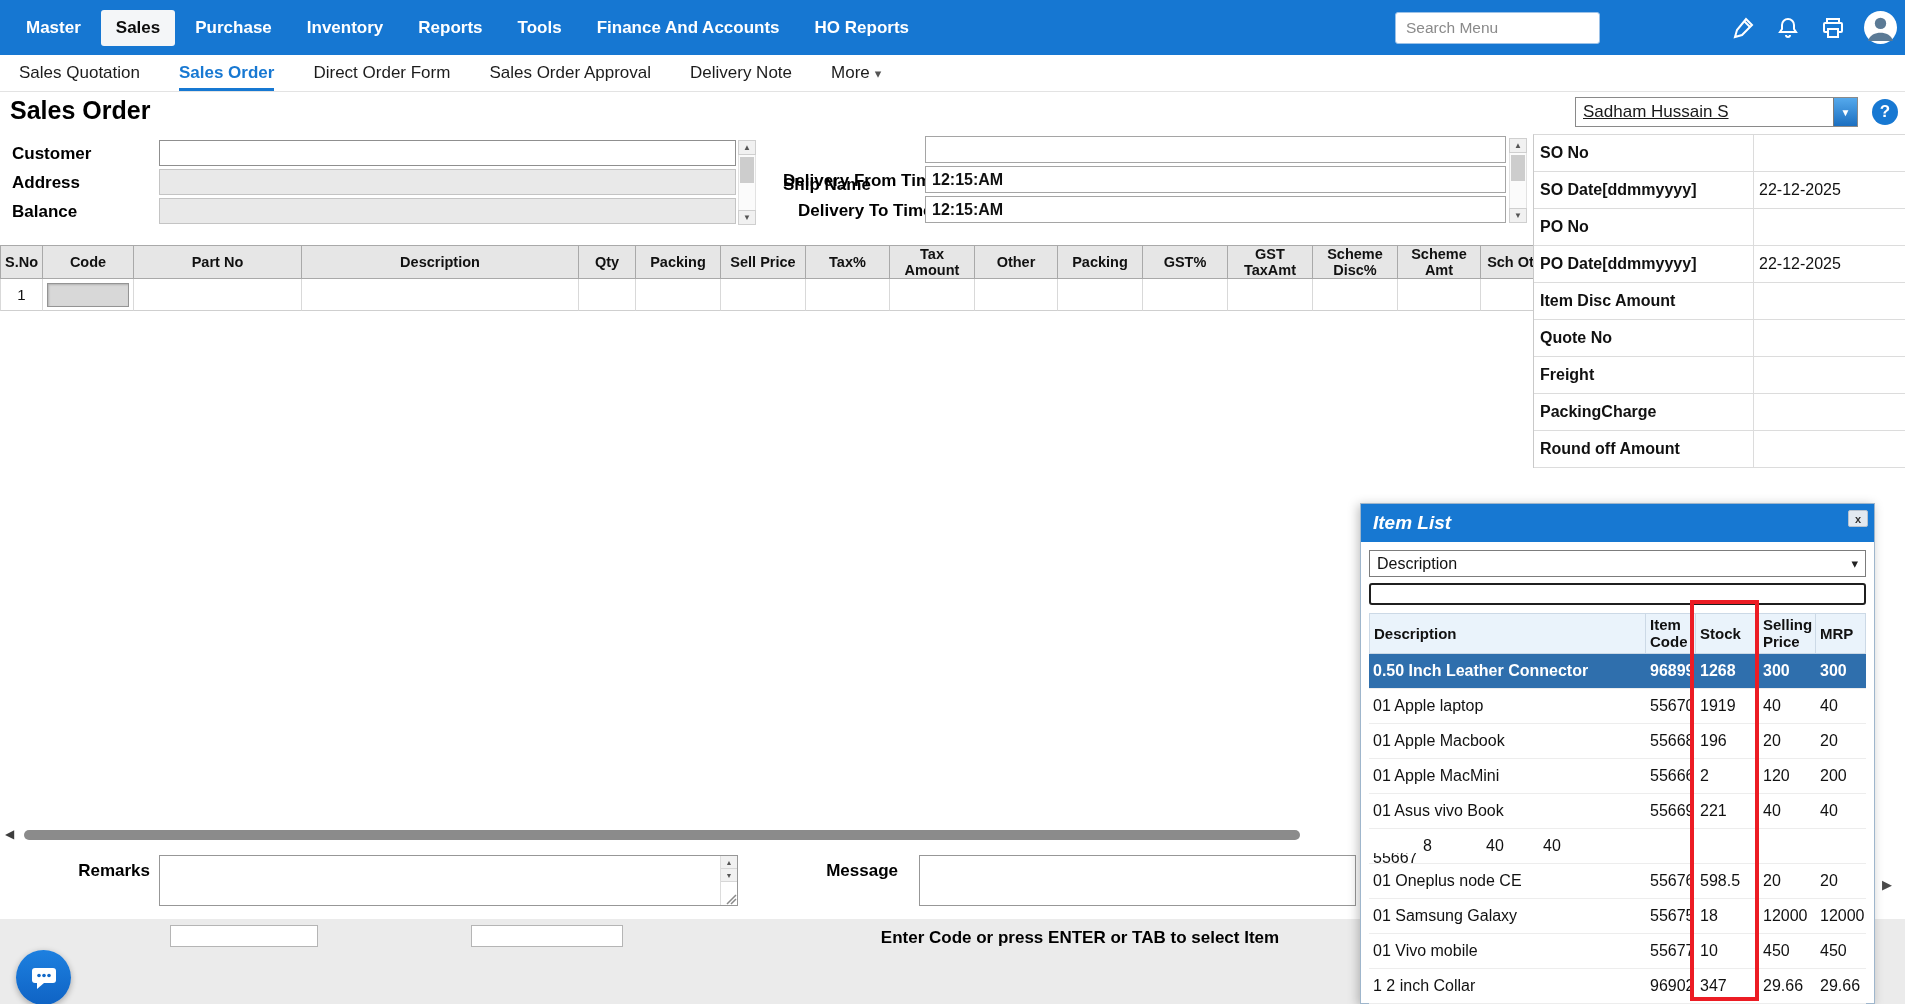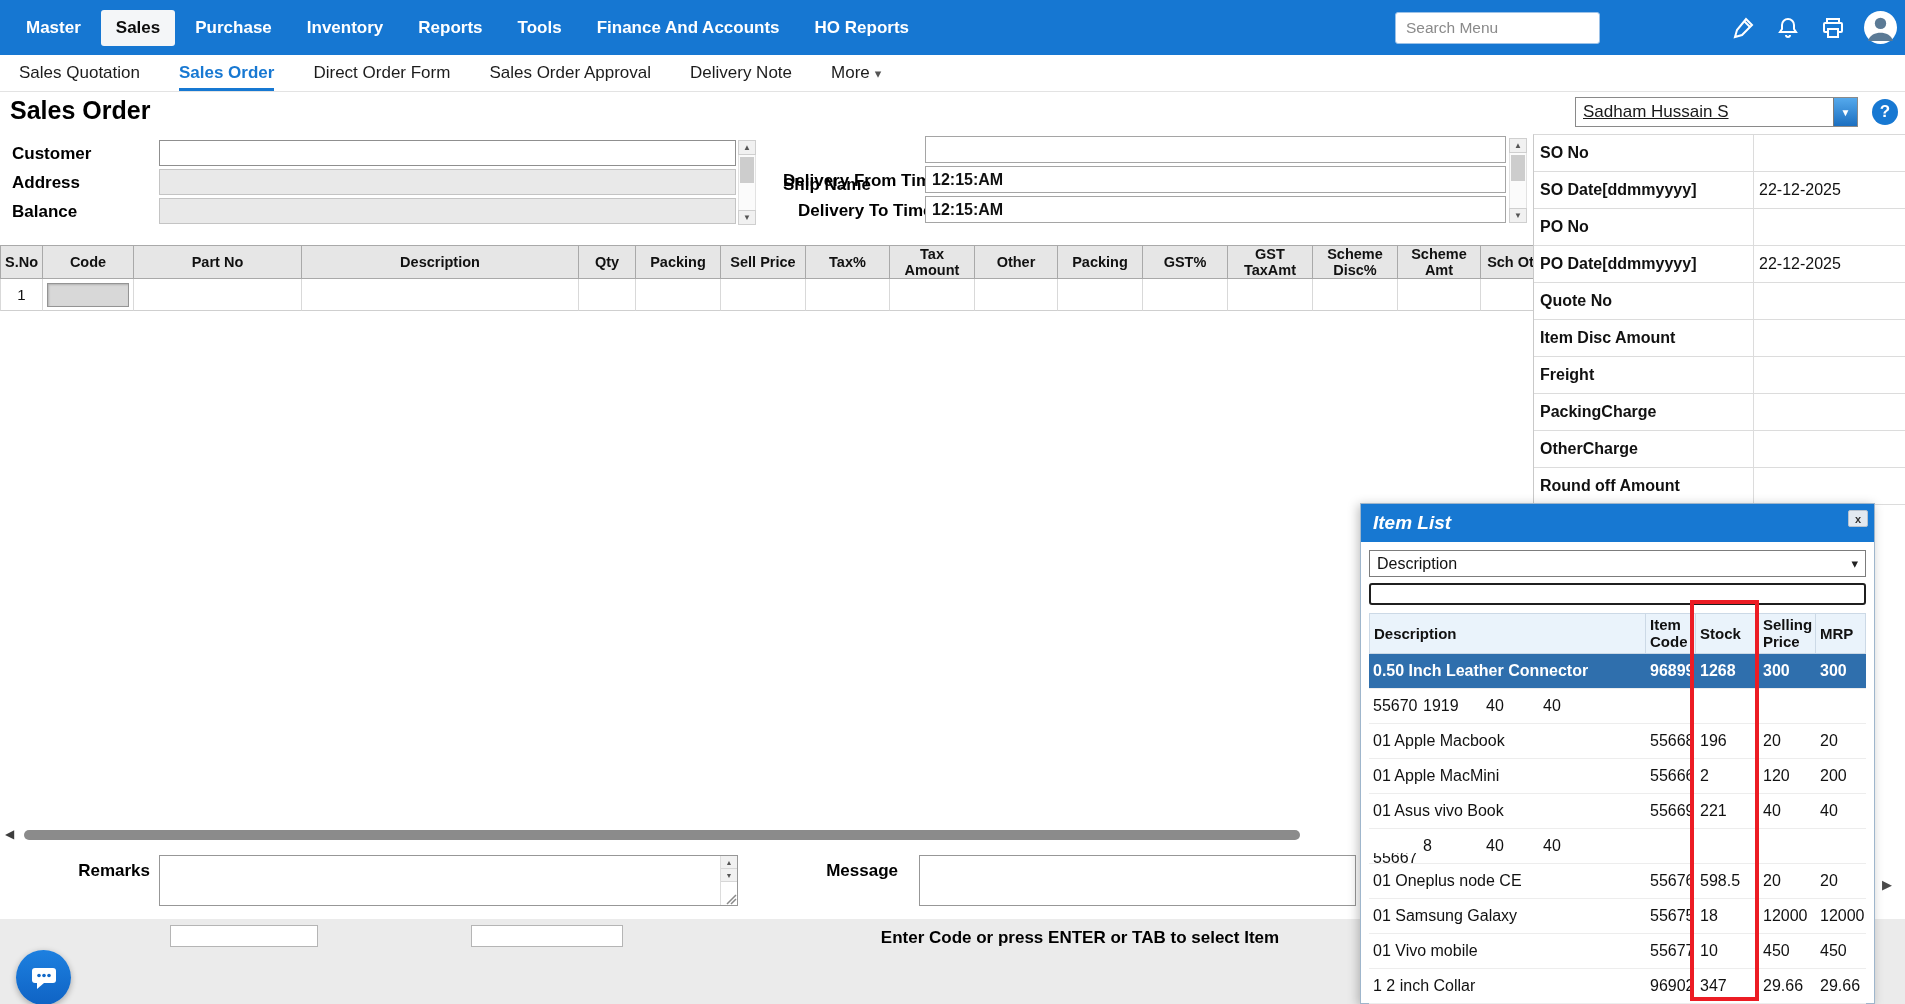--- a/index.html
+++ b/index.html
@@ -253,37 +253,33 @@
       </div>
       <div class="sp-row">
         <div class="sp-label">PO No</div>
         <div class="sp-value"></div>
       </div>
       <div class="sp-row">
         <div class="sp-label">PO Date[ddmmyyyy]</div>
         <div class="sp-value">22-12-2025</div>
       </div>
       <div class="sp-row">
+        <div class="sp-label">Item Disc Amount</div>
+        <div class="sp-value"></div>
+      </div>
+      <div class="sp-row">
         <div class="sp-label">Quote No</div>
         <div class="sp-value"></div>
       </div>
       <div class="sp-row">
-        <div class="sp-label">Item Disc Amount</div>
-        <div class="sp-value"></div>
-      </div>
-      <div class="sp-row">
         <div class="sp-label">Freight</div>
         <div class="sp-value"></div>
       </div>
       <div class="sp-row">
         <div class="sp-label">PackingCharge</div>
-        <div class="sp-value"></div>
-      </div>
-      <div class="sp-row">
-        <div class="sp-label">OtherCharge</div>
         <div class="sp-value"></div>
       </div>
       <div class="sp-row">
         <div class="sp-label">Round off Amount</div>
         <div class="sp-value"></div>
       </div>
     </aside>
 
   <span class="hscroll-left">◀</span>
   <div class="hscroll-thumb"></div>
@@ -343,20 +339,21 @@
         </div>
       <div id="item-body">
           <div class="it-row selected">
             <div class="it-cell" style="width: 277px;">0.50 Inch Leather Connector</div>
             <div class="it-cell" style="width: 50px;">96899</div>
             <div class="it-cell" style="width: 63px;">1268</div>
             <div class="it-cell" style="width: 57px;">300</div>
             <div class="it-cell" style="width: 50px;">300</div>
           </div>
           <div class="it-row">
+            <div class="it-cell" style="width: 277px;">01 Apple laptop</div>
             <div class="it-cell" style="width: 50px;">55670</div>
             <div class="it-cell" style="width: 63px;">1919</div>
             <div class="it-cell" style="width: 57px;">40</div>
             <div class="it-cell" style="width: 50px;">40</div>
           </div>
           <div class="it-row">
             <div class="it-cell" style="width: 277px;">01 Apple Macbook</div>
             <div class="it-cell" style="width: 50px;">55668</div>
             <div class="it-cell" style="width: 63px;">196</div>
             <div class="it-cell" style="width: 57px;">20</div>

